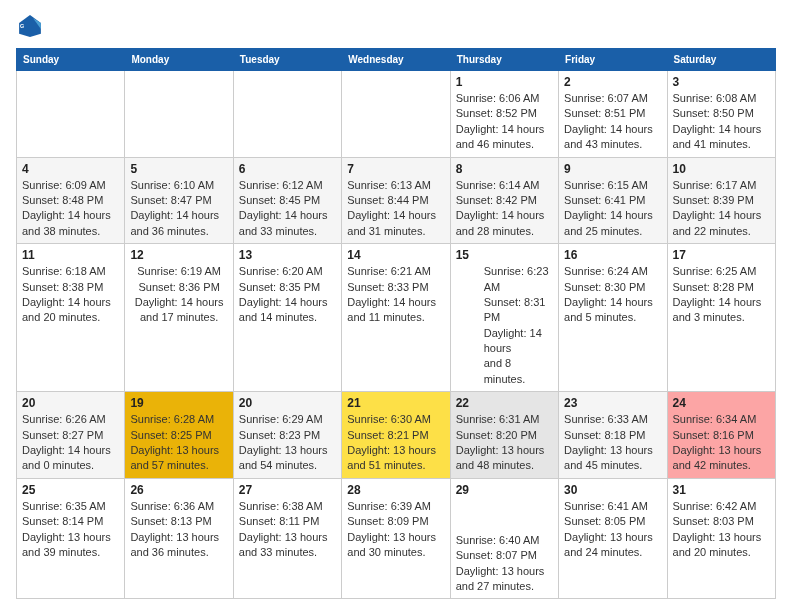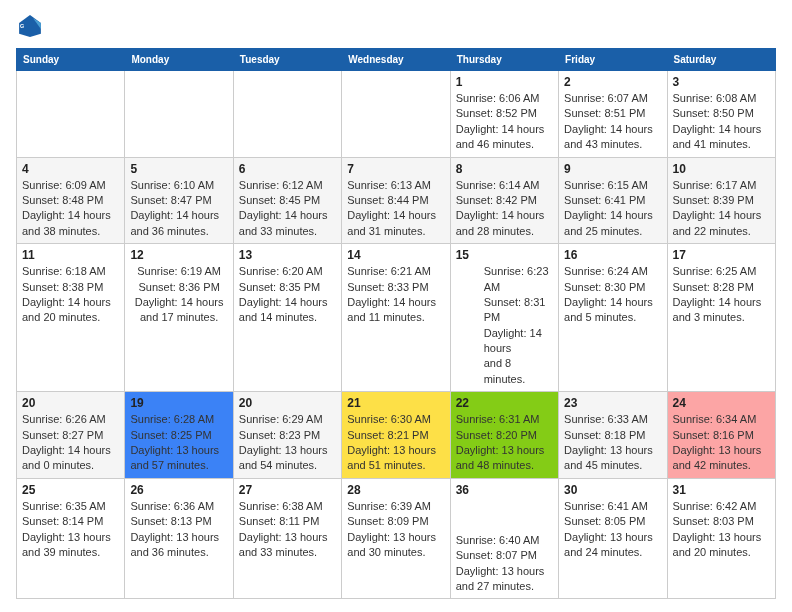--- a/index.html
+++ b/index.html
@@ -258,42 +258,42 @@
           </td>
         </tr>
         <tr>
           <td style="background: rgb(245, 245, 245);">
             <span class="day-number">20</span>
             <div class="day-info" style="white-space: pre-line;">Sunrise: 6:26 AM
 Sunset: 8:27 PM
 Daylight: 14 hours
 and 0 minutes.</div>
           </td>
-          <td style="background: #3b82f6;">
+          <td style="background: #eab308;">
             <span class="day-number">19</span>
             <div class="day-info" style="white-space: pre-line;">Sunrise: 6:28 AM
 Sunset: 8:25 PM
 Daylight: 13 hours
 and 57 minutes.</div>
           </td>
           <td style="background: rgb(245, 245, 245); margin-top: 20px;">
             <span class="day-number">20</span>
             <div class="day-info" style="white-space: pre-line;">Sunrise: 6:29 AM
 Sunset: 8:23 PM
 Daylight: 13 hours
 and 54 minutes.</div>
           </td>
           <td style="background: #fde047;">
             <span class="day-number">21</span>
             <div class="day-info" style="white-space: pre-line;">Sunrise: 6:30 AM
 Sunset: 8:21 PM
 Daylight: 13 hours
 and 51 minutes.</div>
           </td>
-          <td style="background: #84cc16;">
+          <td style="background: #e5e5e5;">
             <span class="day-number">22</span>
             <div class="day-info" style="white-space: pre-line;">Sunrise: 6:31 AM
 Sunset: 8:20 PM
 Daylight: 13 hours
 and 48 minutes.</div>
           </td>
           <td style="background: rgb(245, 245, 245);">
             <span class="day-number">23</span>
             <div class="day-info" style="white-space: pre-line;">Sunrise: 6:33 AM
 Sunset: 8:18 PM
@@ -331,21 +331,21 @@
 and 33 minutes.</div>
           </td>
           <td>
             <span class="day-number">28</span>
             <div class="day-info" style="white-space: pre-line;">Sunrise: 6:39 AM
 Sunset: 8:09 PM
 Daylight: 13 hours
 and 30 minutes.</div>
           </td>
           <td>
-            <span class="day-number">36</span>
+            <span class="day-number">29</span>
             <div class="day-info" style="white-space: pre-line; margin-top: 36px;">Sunrise: 6:40 AM
 Sunset: 8:07 PM
 Daylight: 13 hours
 and 27 minutes.</div>
           </td>
           <td>
             <span class="day-number">30</span>
             <div class="day-info" style="white-space: pre-line;">Sunrise: 6:41 AM
 Sunset: 8:05 PM
 Daylight: 13 hours

